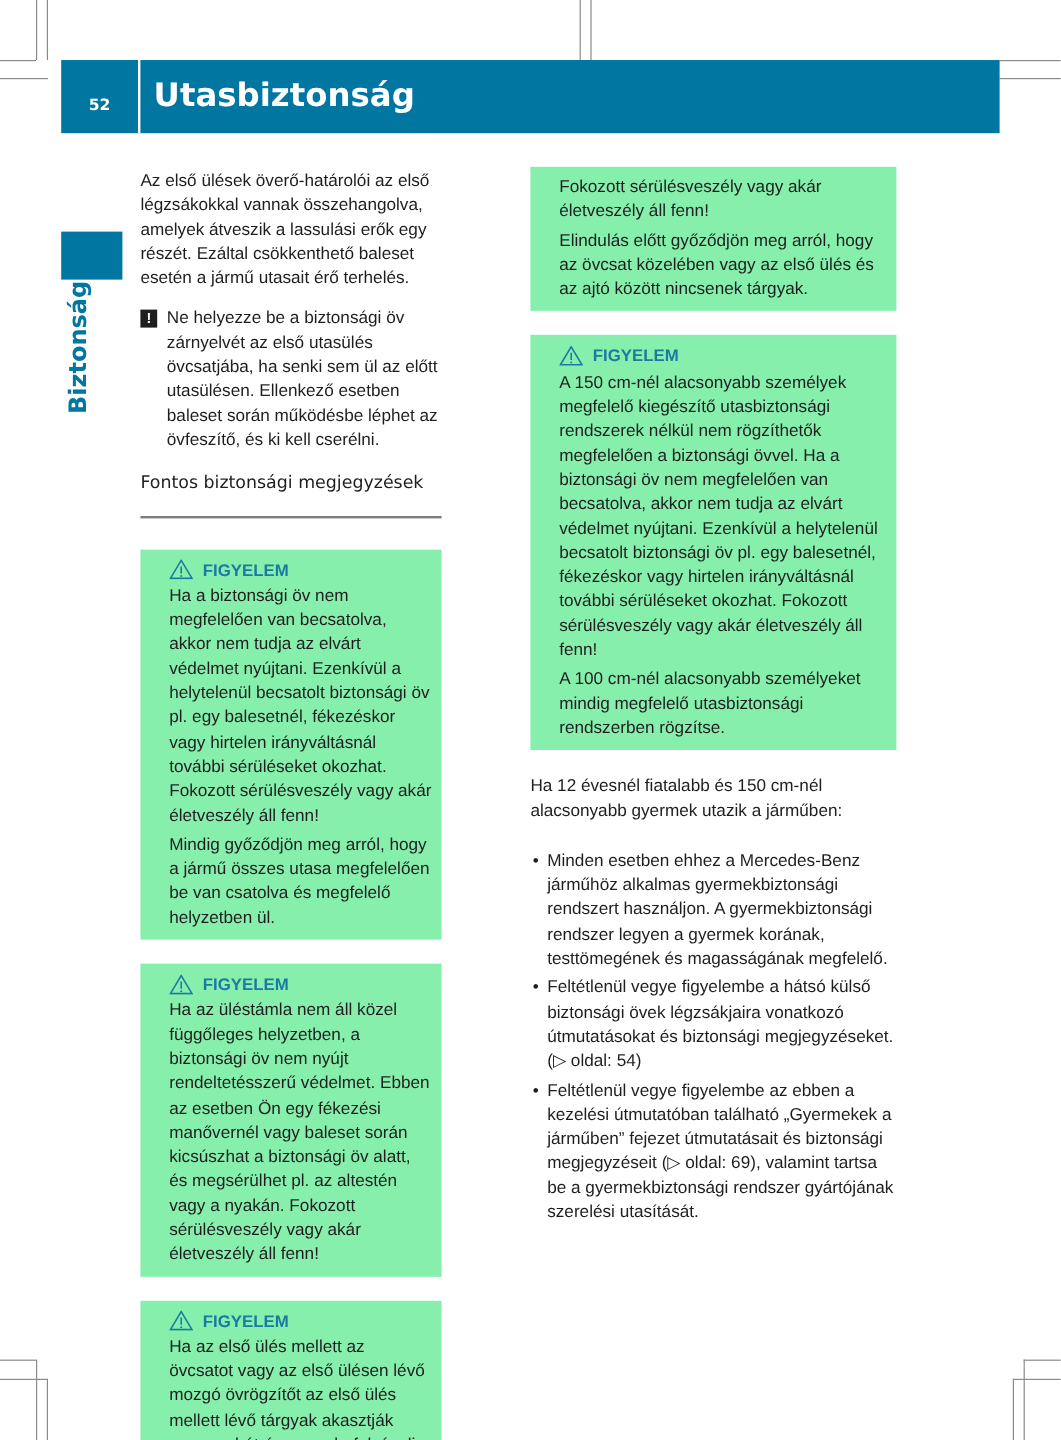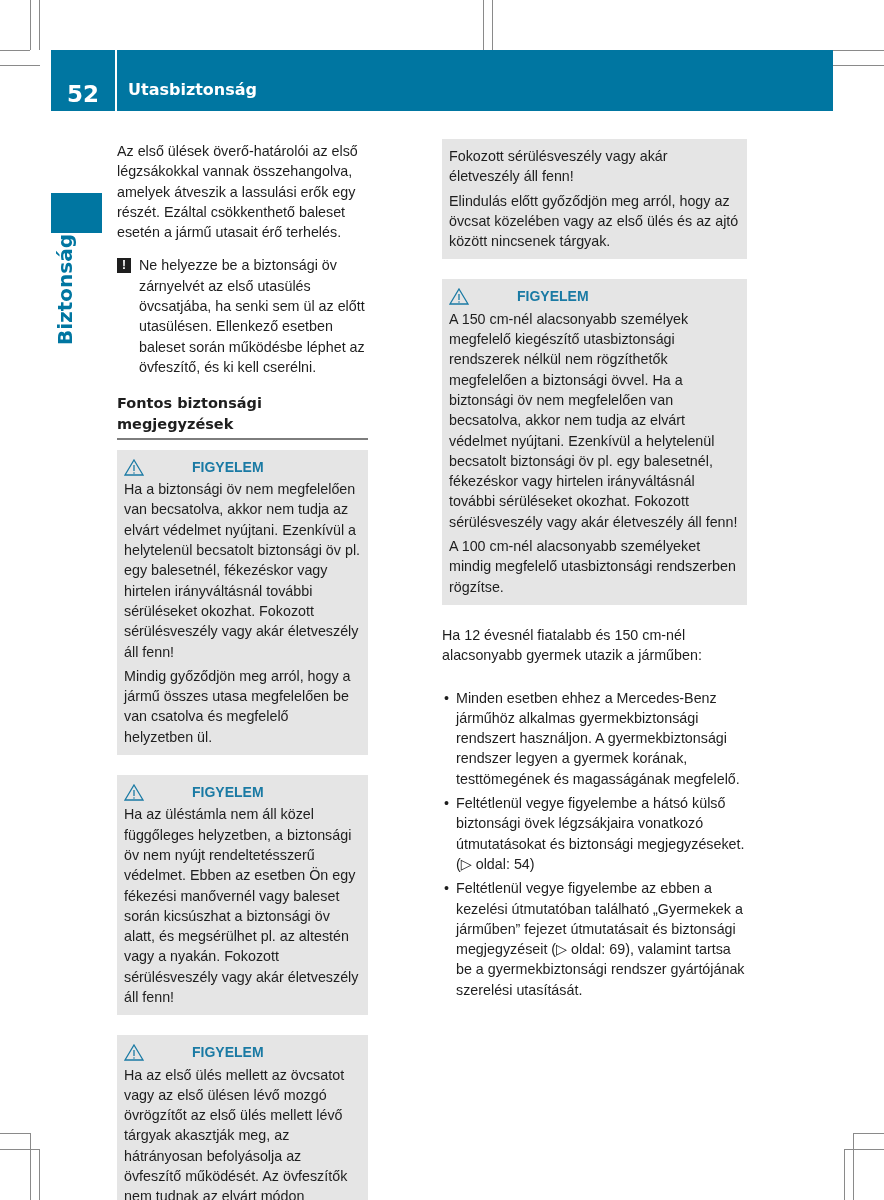--- a/index.html
+++ b/index.html
@@ -12,48 +12,48 @@
   .crop { position: absolute; background: #8a8a8a; }
   .header-bar {
     position: absolute; left: 51px; top: 50px; width: 782px; height: 61px;
     background: #0076a1;
   }
   .header-divider {
     position: absolute; left: 115px; top: 50px; width: 2px; height: 61px; background: #ffffff;
   }
   .page-num {
     position: absolute; left: 51px; top: 81px; width: 64px; text-align: center;
-    color: #fff; font-size: 23px; font-weight: bold; font-family: "DejaVu Sans", sans-serif;
+    color: #fff; font-size: 13px; font-weight: bold; font-family: "DejaVu Sans", sans-serif;
   }
   .chapter-title {
-    position: absolute; left: 128px; top: 80px; color: #fff; font-size: 16px; font-weight: bold;
+    position: absolute; left: 128px; top: 64px; color: #fff; font-size: 27px; font-weight: bold;
     font-family: "DejaVu Sans", sans-serif;
   }
   .side-block { position: absolute; left: 51px; top: 193px; width: 51px; height: 40px; background: #0076a1; }
   .side-label {
     position: absolute; left: 53px; top: 345px; transform-origin: left top; transform: rotate(-90deg);
     color: #0076a1; font-size: 20px; font-weight: bold; font-family: "DejaVu Sans", sans-serif;
     white-space: nowrap;
   }
   .col { position: absolute; font-size: 14.3px; line-height: 20.3px; }
   .col-left { left: 117px; top: 141px; width: 251px; }
   .col-right { left: 442px; top: 139px; width: 305px; }
   p { margin: 0 0 13px 0; }
   .note { display: flex; margin-bottom: 16px; }
   .note-icon {
     flex: 0 0 auto; width: 14px; height: 15px; background: #1e1e1e; color: #fff;
     font-weight: bold; font-size: 12px; line-height: 15px; text-align: center; margin: 3px 8px 0 0;
   }
   .note-text { text-indent: 0; }
   .section-title {
-    font-weight: bold; font-size: 15.5px; padding-bottom: 4px; border-bottom: 2px solid #7d7d7d;
-    margin-bottom: 10px; font-family: "DejaVu Sans", sans-serif; font-size: 14.5px;
+    font-weight: normal; font-size: 15.5px; padding-bottom: 16px; border-bottom: 2px solid #7d7d7d;
+    margin-bottom: 26px; font-family: "DejaVu Sans", sans-serif; font-size: 14.5px;
   }
-  .warn-box { background: #e5e5e5; padding: 7px 7px 8px 7px; margin-bottom: 20px; }
-  .warn-head { display: flex; align-items: center; margin-bottom: 2px; gap: 40px; }
+  .warn-box { background: #86efac; padding: 7px 7px 8px 24px; margin-bottom: 20px; }
+  .warn-head { display: flex; align-items: center; margin-bottom: 2px; }
   .warn-head svg { margin-right: 8px; }
   .warn-title { color: #1a7aa4; font-weight: bold; font-size: 14px; }
   .warn-box p { margin: 0 0 4px 0; }
   .warn-box p:last-child { margin-bottom: 0; }
   ul { margin: 0; padding: 0; list-style: none; }
   li { position: relative; padding-left: 14px; margin-bottom: 4px; }
   li::before { content: "•"; position: absolute; left: 2px; top: 0; }
 </style>
 </head>
 <body>

